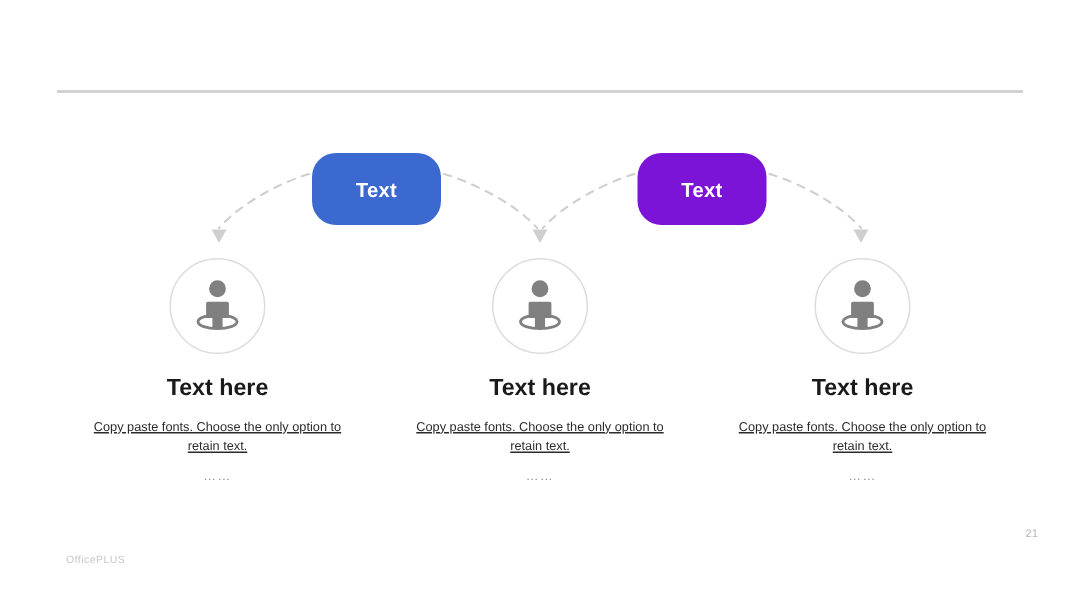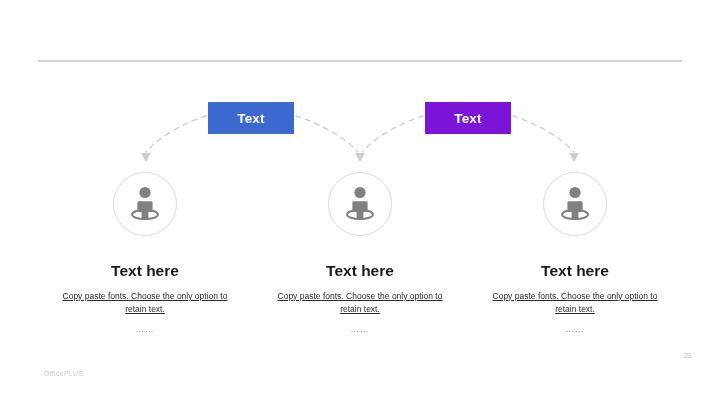--- a/index.html
+++ b/index.html
@@ -39,22 +39,22 @@
     top: 0;
     width: 720px;
     height: 404px;
     pointer-events: none;
   }
 
   
   .pill {
     position: absolute;
     width: 86px;
-    height: 32px;
-    border-radius: 0;
+    height: 48px;
+    border-radius: 16px;
     display: flex;
     align-items: center;
     justify-content: center;
     color: #ffffff;
     font-size: 13.5px;
     font-weight: bold;
     letter-spacing: 0.2px;
   }
   .pill-1 { left: 208px; top: 102px; }
   .pill-2 { left: 425px; top: 102px; }
@@ -82,21 +82,21 @@
     text-align: center;
   }
   .col-1 { left: 30px;  top: 246px; }
   .col-2 { left: 245px; top: 246px; }
   .col-3 { left: 460px; top: 246px; }
 
   .col-heading {
     font-size: 15.5px;
     font-weight: bold;
     color: #1a1a1a;
-    margin: 16px 0 9px 0;
+    margin: 4px 0 9px 0;
     line-height: 1.2;
   }
   .col-body {
     font-size: 8.5px;
     color: #2b2b2b;
     line-height: 1.55;
     margin: 0 auto;
     width: 180px;
     text-decoration: underline;
   }

